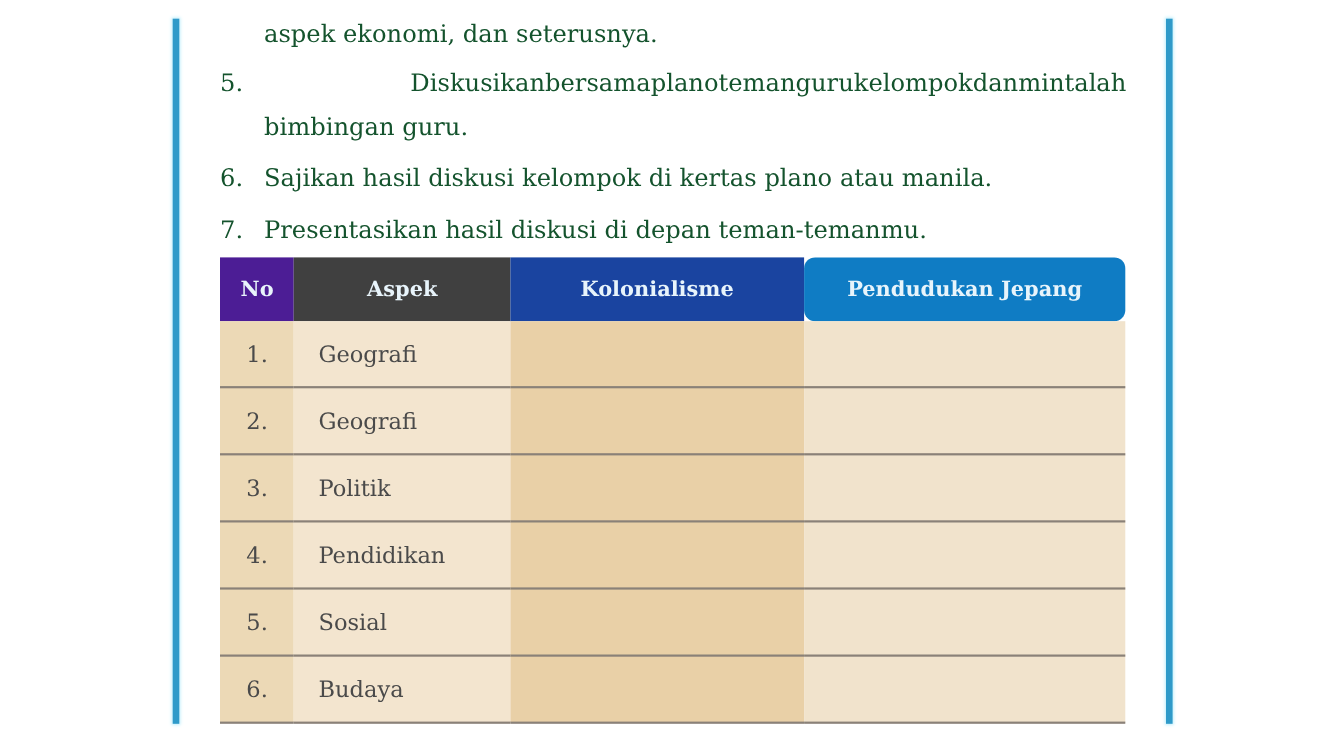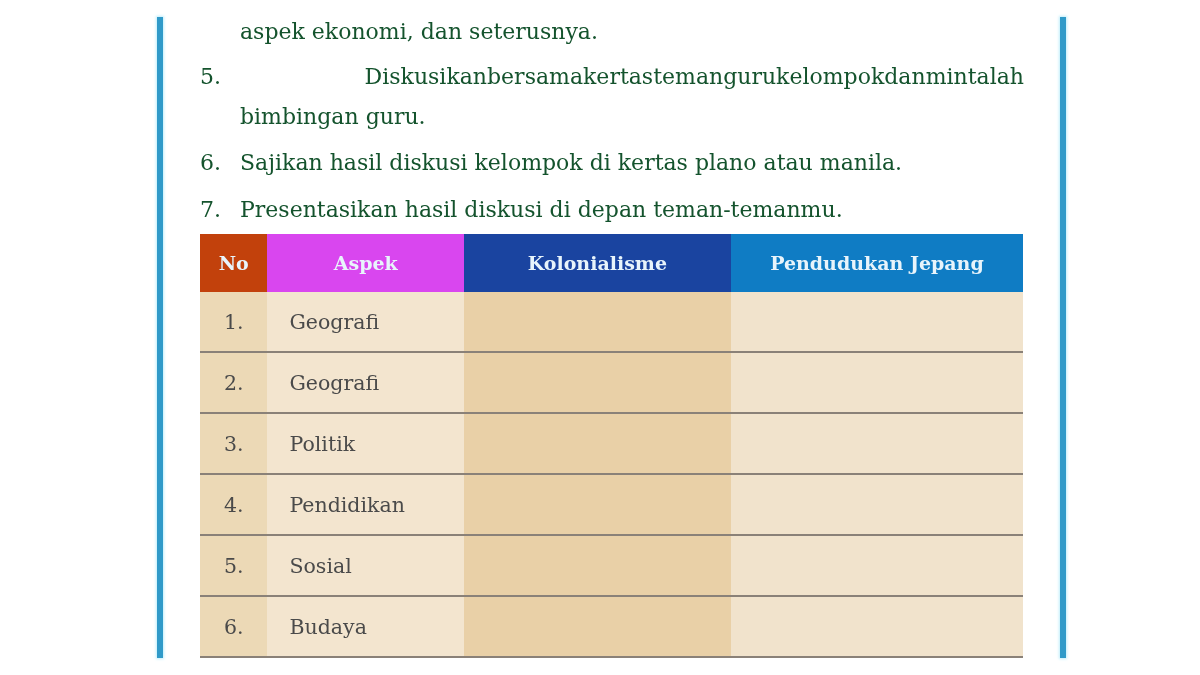--- a/index.html
+++ b/index.html
@@ -8,44 +8,44 @@
   .bar { position:absolute; top:17px; width:6px; height:641px; background:#2f9ac9;
          box-shadow:0 0 3px 1px #bfeefb; }
   .bar.left { left:157px; }
   .bar.right { left:1060px; }
   .line { position:absolute; font-size:22px; line-height:26px; white-space:nowrap; color:#14532d; }
   .num { position:absolute; left:200px; }
   .txt { position:absolute; left:240px; }
   .just { width:784px; display:flex; justify-content:flex-end; }
   table { position:absolute; left:200px; top:234px; border-collapse:collapse; width:823px; }
   th { height:58px; font-weight:bold; font-size:19px; color:#e8f4fb; padding:0; text-align:center; }
-  th.c-no { width:67px; background:#c2410c; }
-  th.c-aspek { width:195px; background:#d946ef; }
+  th.c-no { width:67px; background:#4c1d95; }
+  th.c-aspek { width:195px; background:#404040; }
   th.c-kol { width:265px; background:#1a44a0; }
-  th.c-pen { width:290px; background:#0f7cc4; }
+  th.c-pen { width:290px; background:#0f7cc4;border-radius:10px; }
   td { height:59px; padding:0; border-bottom:2px solid #8a8178; font-size:20.5px; color:#4a4a4a; }
   td.c-no { background:#ecd9b6; text-align:center; }
   td.c-aspek { background:#f3e5cf; padding-left:22px; }
   td.c-kol { background:#e9d0a7; }
   td.c-pen { background:#f1e3cc; }
 </style>
 </head>
 <body>
 
 <div class="bar left"></div>
 <div class="bar right"></div>
 
 <div>
   <div class="line" style="top:19px;left:240px;">aspek ekonomi, dan seterusnya.</div>
 
   <div class="line num" style="top:64px;">5.</div>
   <div class="line txt just" style="top:64px;">
     <span>Diskusikan</span>
     <span>bersama</span>
-    <span>kertas</span>
+    <span>plano</span>
     <span>teman</span>
     <span>guru</span>
     <span>kelompok</span>
     <span>dan</span>
     <span>mintalah</span>
   </div>
   <div class="line txt" style="top:104px;">bimbingan guru.</div>
 
   <div class="line num" style="top:150px;">6.</div>
   <div class="line txt" style="top:150px;">Sajikan hasil diskusi kelompok di kertas plano atau manila.</div>

